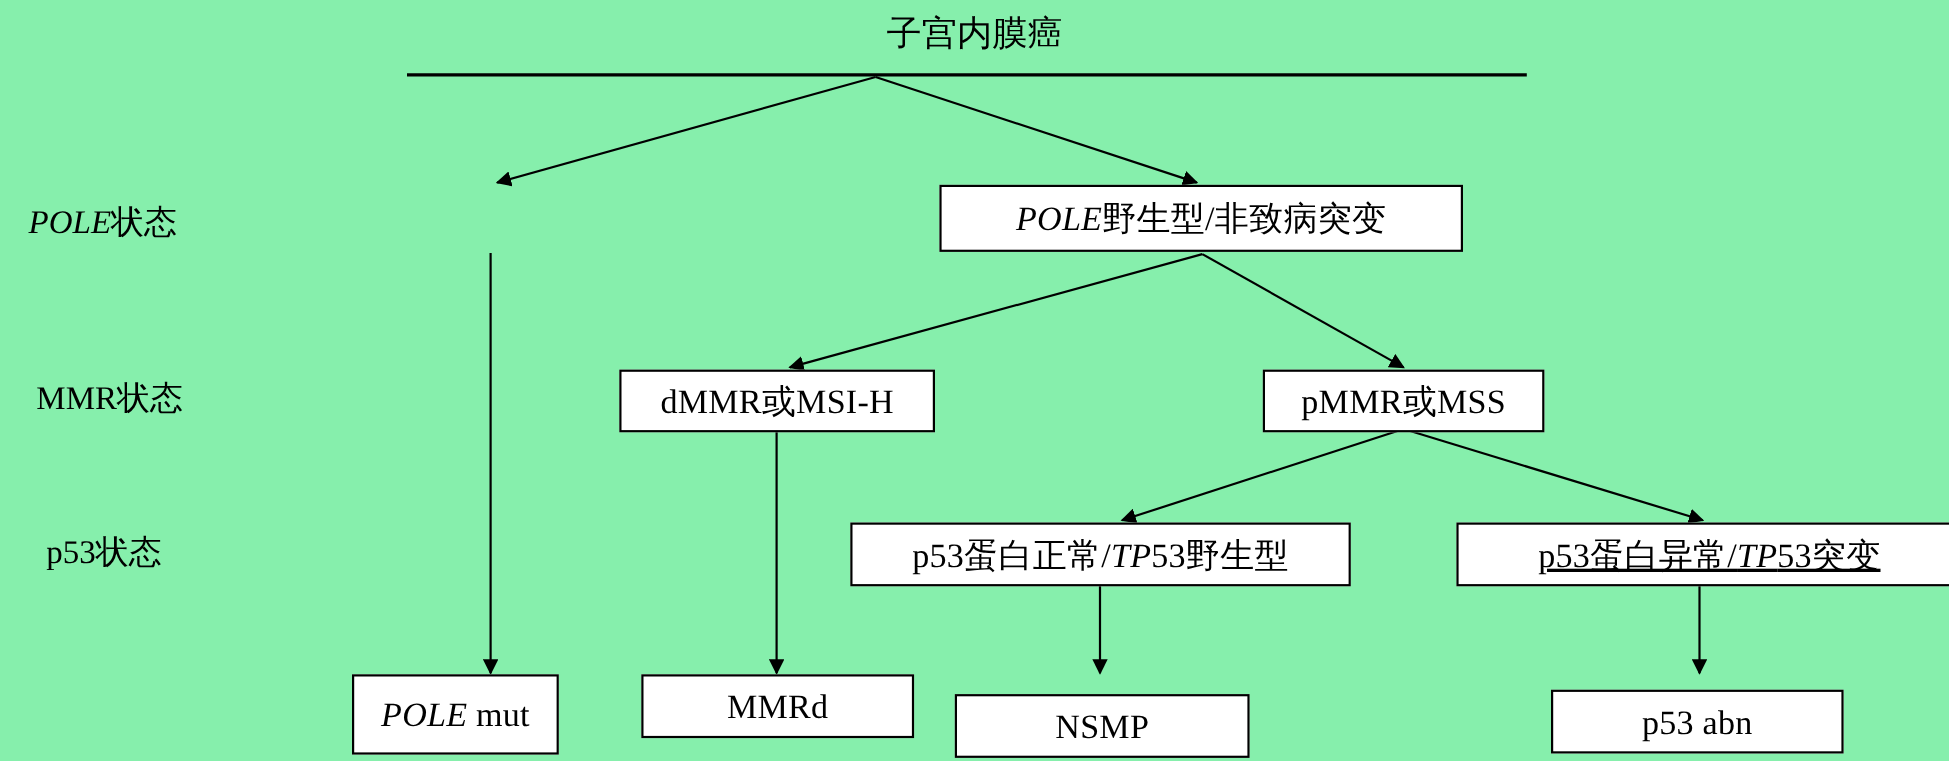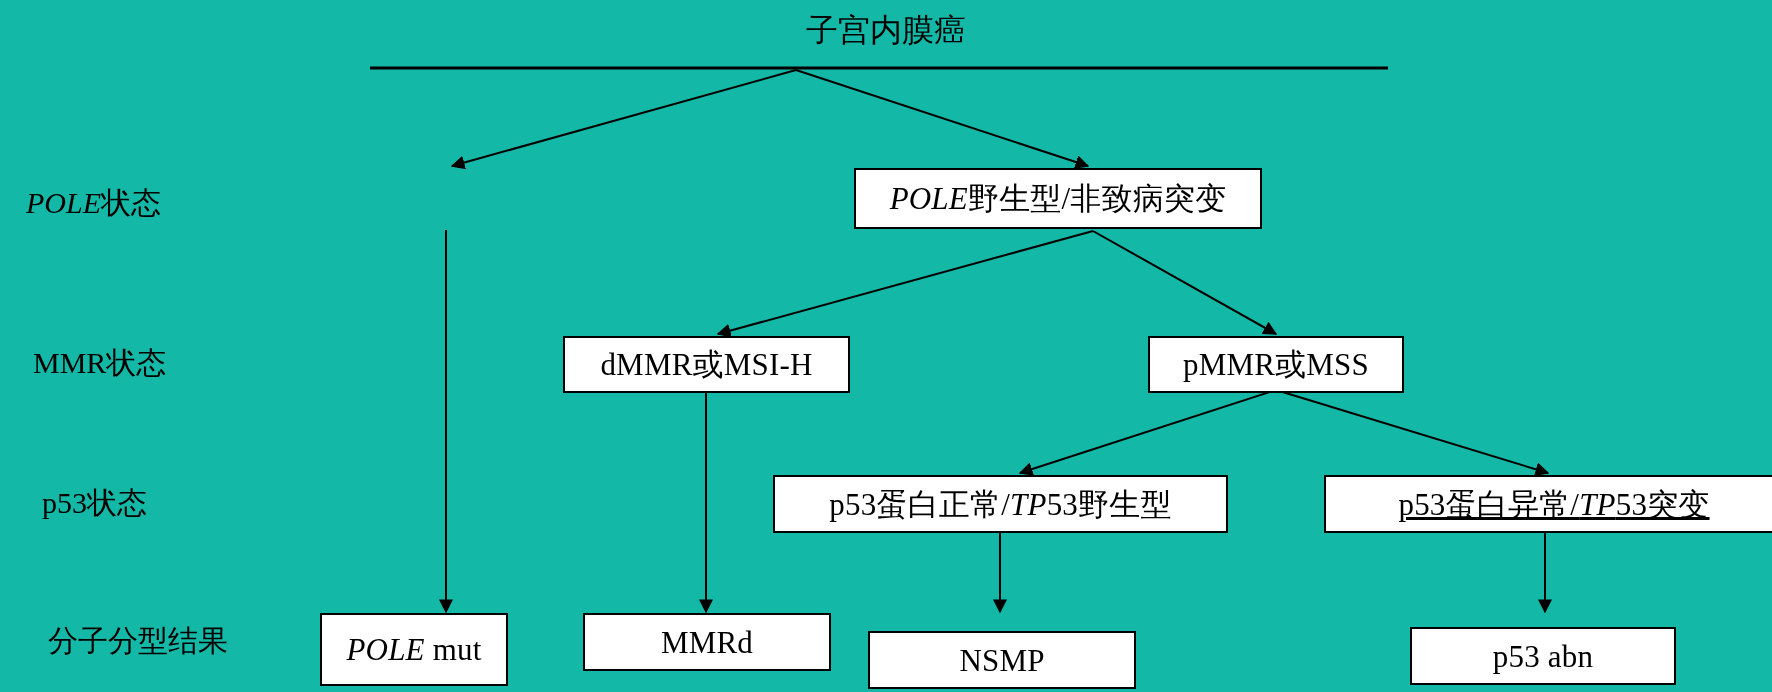--- a/index.html
+++ b/index.html
@@ -6,21 +6,21 @@
   html,body{margin:0;padding:0;background:#ffffff;}
   body{
     font-family:"Liberation Serif","DejaVu Serif",serif;
     color:#000000;
     -webkit-font-smoothing:antialiased;
   }
   #stage{
     position:relative;
     width:1772px;
     height:692px;
-    background:#14b8a6;
+    background:#86efac;
     overflow:hidden;
   }
   #edges{
     position:absolute;
     left:0; top:0;
     width:1772px;
     height:692px;
     pointer-events:none;
   }
   .node{
@@ -103,26 +103,23 @@
   </div>
 
   <div class="rowlabel" style="left:33px; top:348px;">
     <span>MMR状态</span>
   </div>
 
   <div class="rowlabel" style="left:42px; top:488px;">
     <span>p53状态</span>
   </div>
 
-  <div class="rowlabel" style="left:48px; top:626px;">
-    <span>分子分型结果</span>
-  </div>
 
 
-  <div class="node" style="left:854px; top:168px; width:408px; height:61px;">
+  <div class="node" style="left:854px; top:168px; width:476px; height:61px;">
     <span class="txt"><span class="ital">POLE</span><span>野生型/非致病突变</span></span>
   </div>
 
   <div class="node" style="left:563px; top:336px; width:287px; height:57px;">
     <span class="txt">dMMR或MSI-H</span>
   </div>
 
   <div class="node" style="left:1148px; top:336px; width:256px; height:57px;">
     <span class="txt">pMMR或MSS</span>
   </div>

